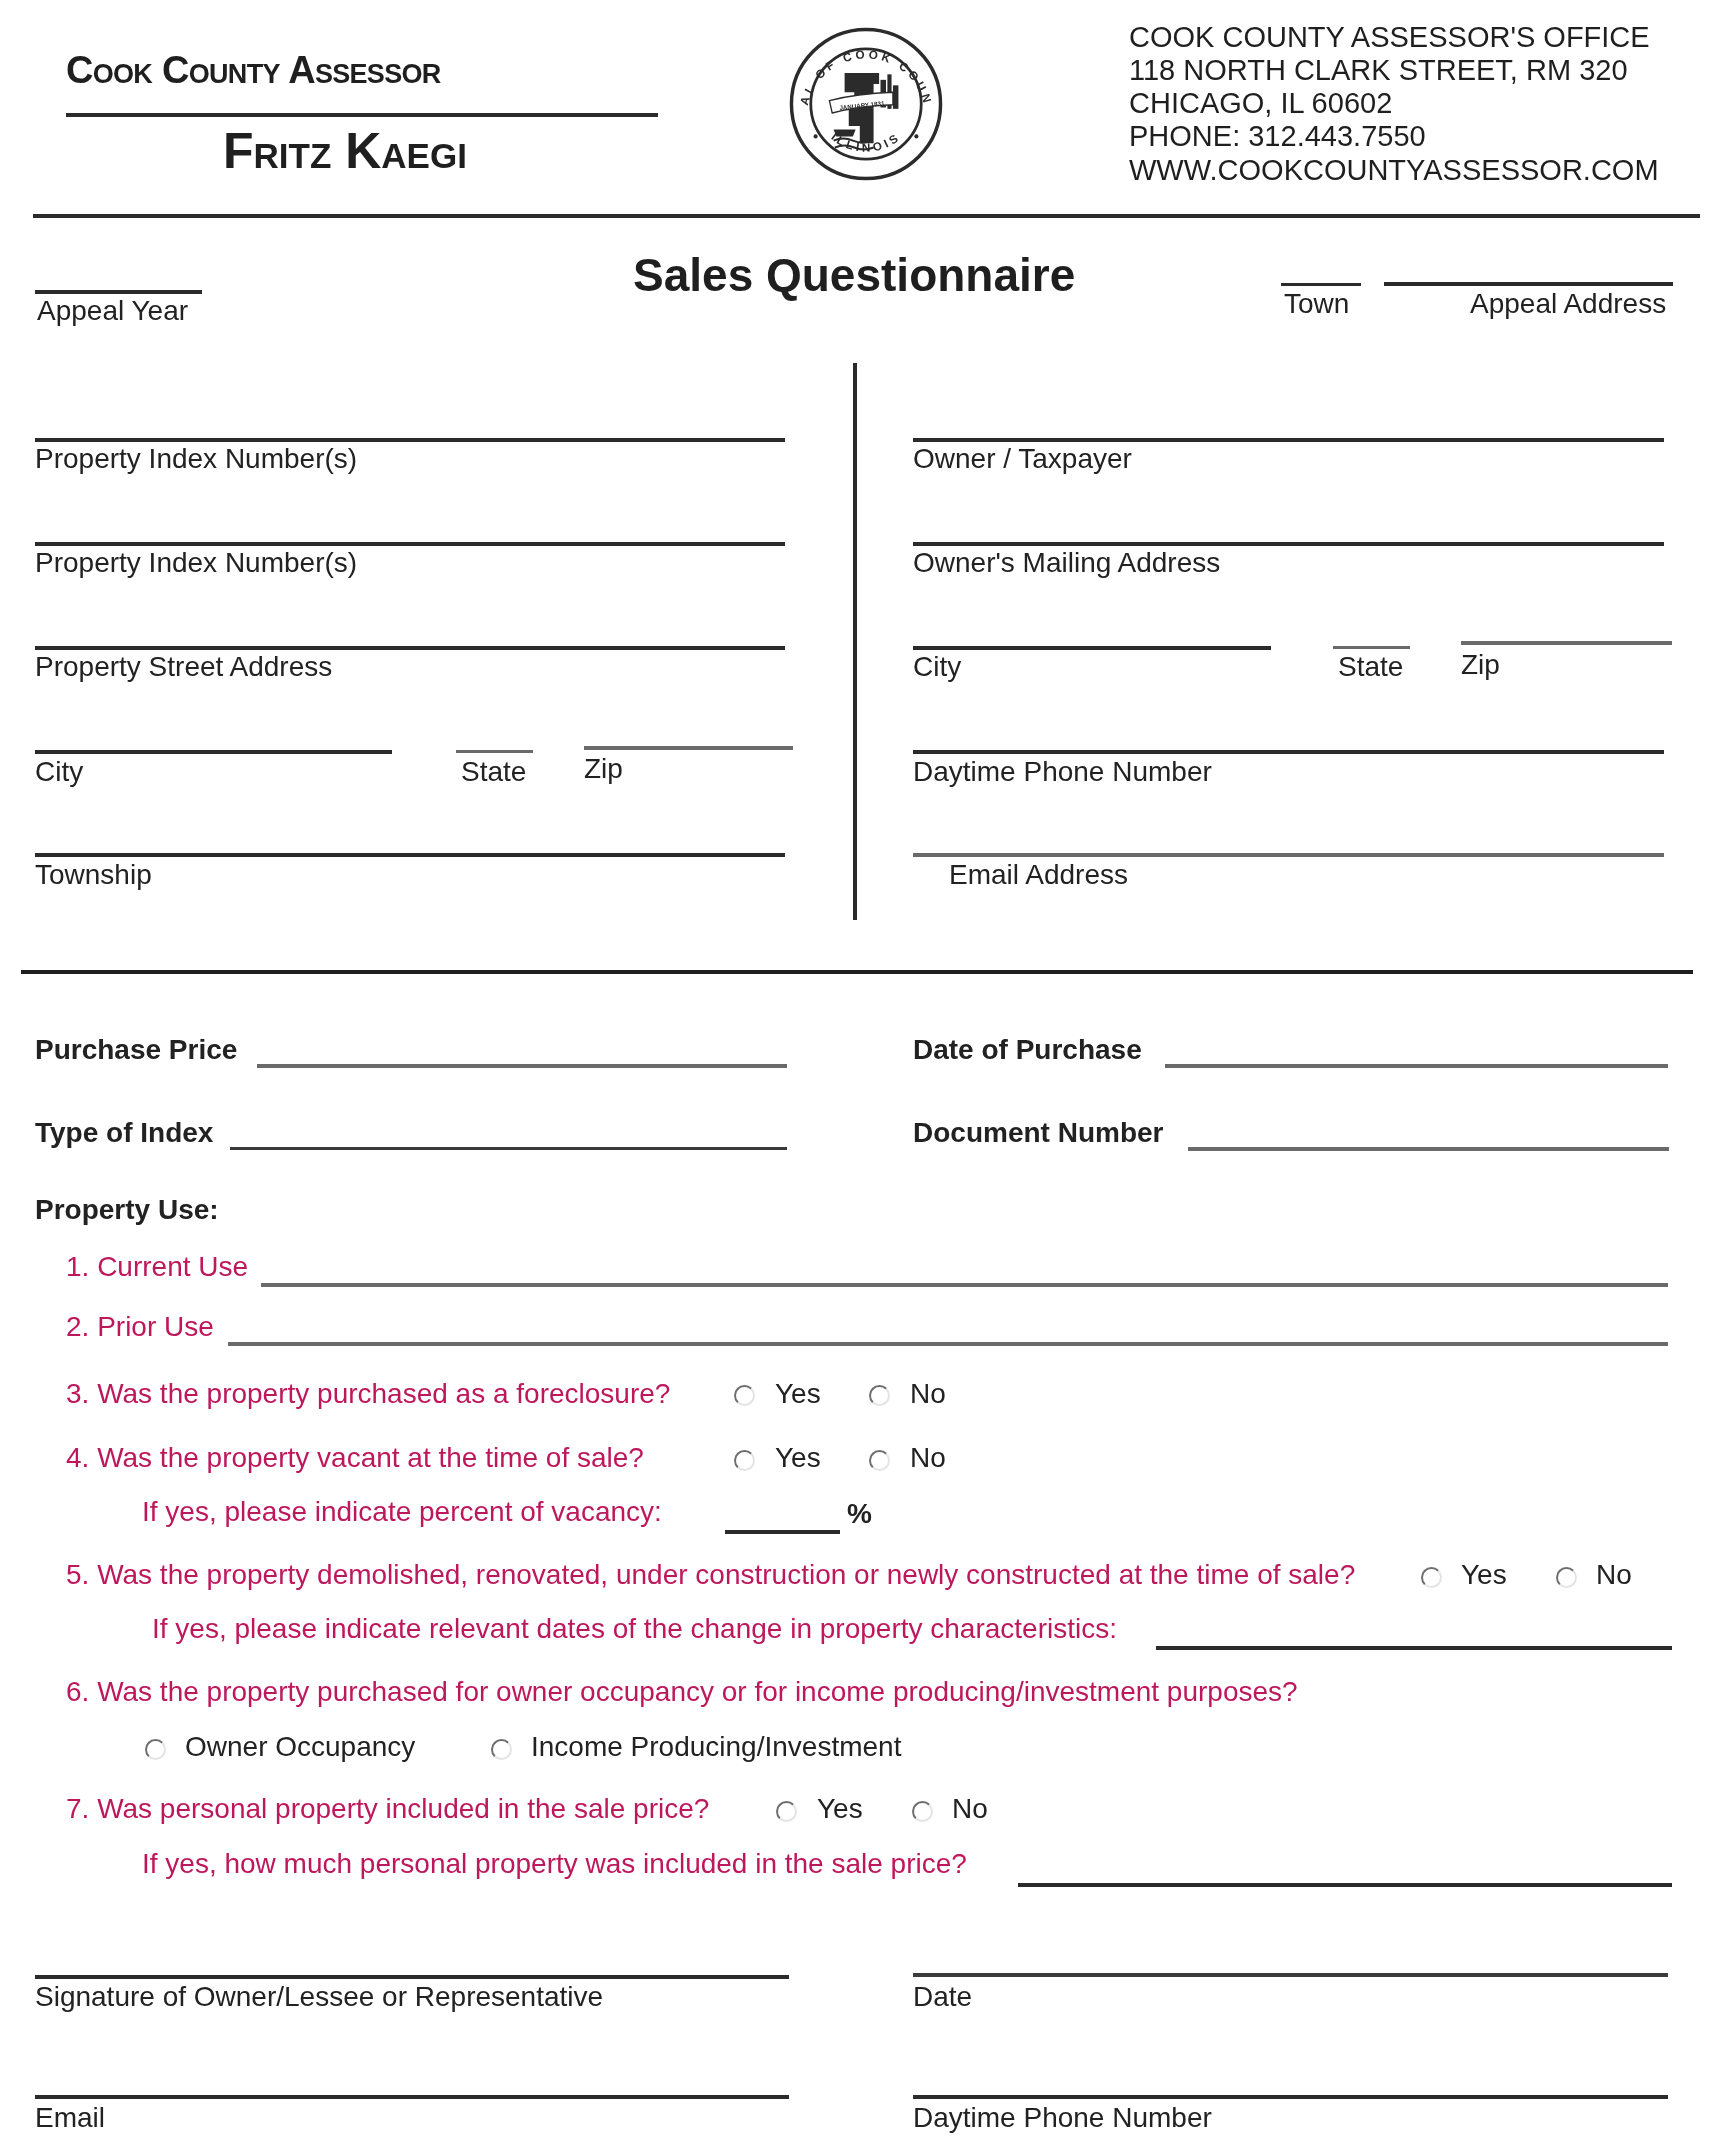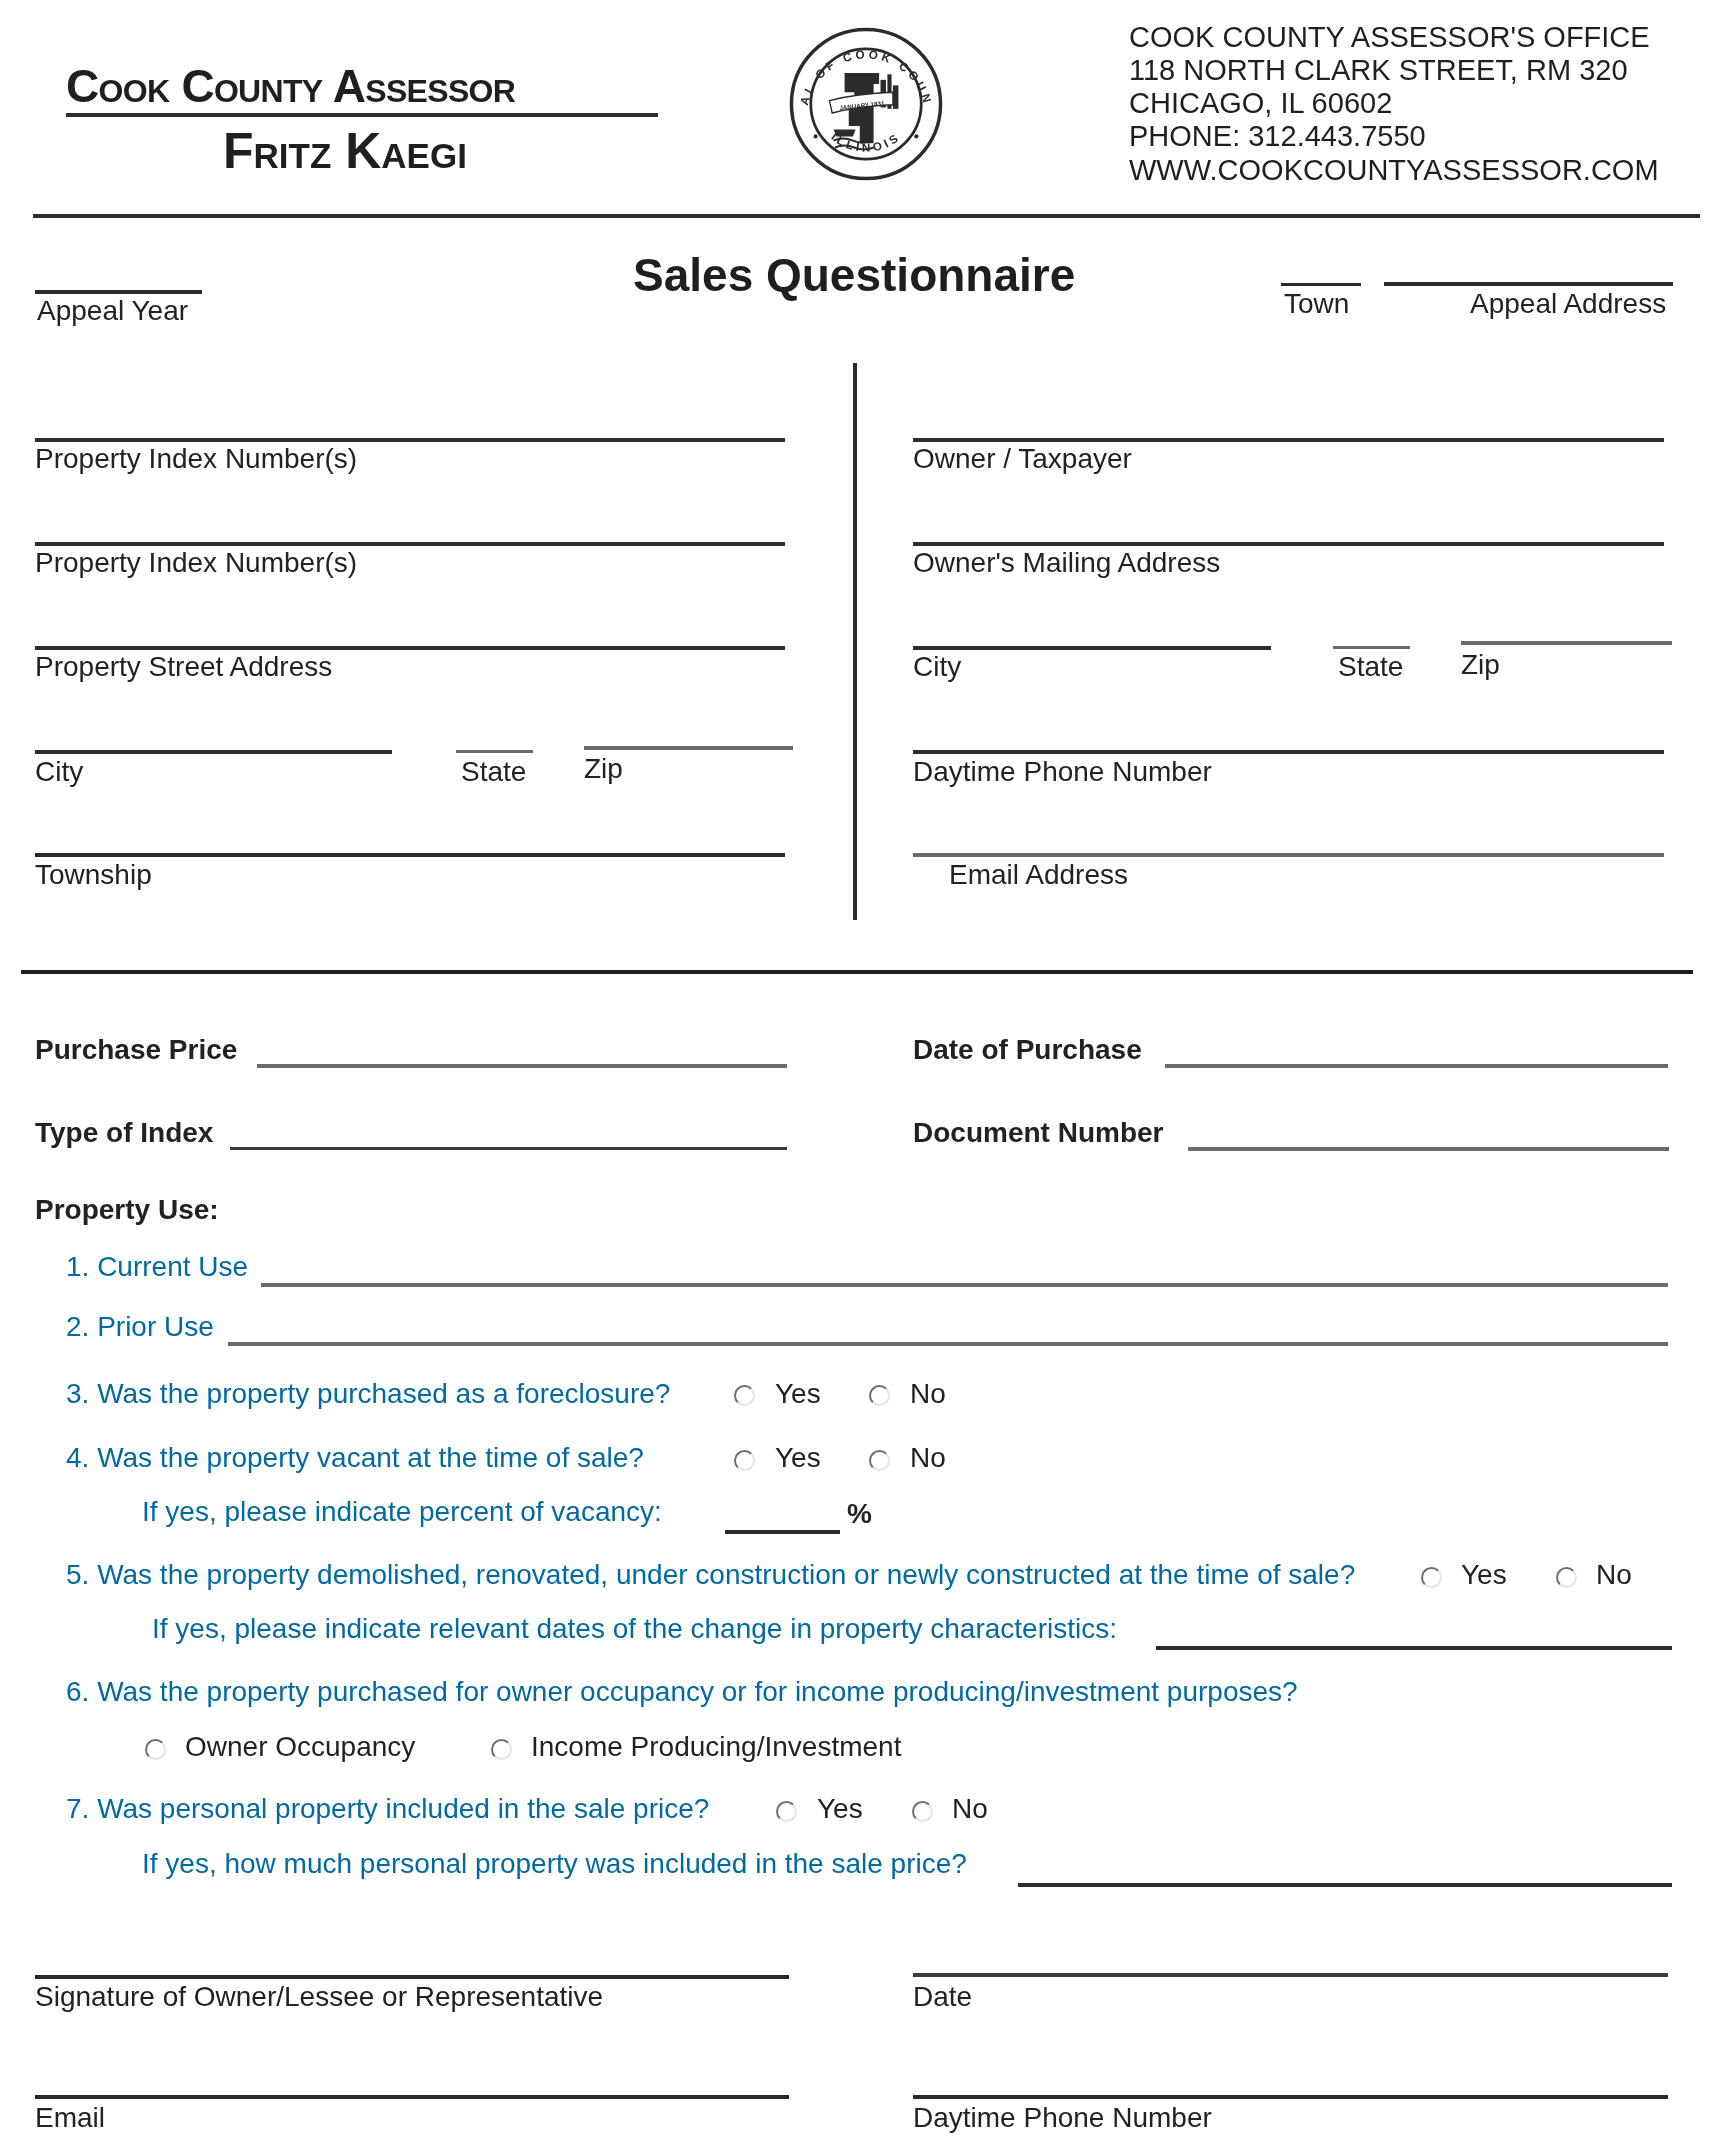--- a/index.html
+++ b/index.html
@@ -3,25 +3,25 @@
 <meta charset="utf-8">
 <style>
   html, body { margin: 0; padding: 0; background: #ffffff; }
   body { width: 1728px; height: 2140px; position: relative; overflow: hidden;
          font-family: "Liberation Sans", sans-serif; color: #1e1e1e; }
   .hline { position: absolute; background: #2b2b2b; height: 3.5px; }
   .hline.gray { background: #6a6a6a; }
   .hline.thin { height: 2.8px; }
   .lbl { position: absolute; font-size: 28px; line-height: 30px; white-space: nowrap; color: #222; }
   .lbl.bold { font-weight: bold; }
-  .q { position: absolute; font-size: 28px; line-height: 30px; white-space: nowrap; color: #0369a1; }
+  .q { position: absolute; font-size: 28px; line-height: 30px; white-space: nowrap; color: #be185d; }
 
   
-  .office-title { position: absolute; left: 66px; top: 43px; font-size: 46px; line-height: 55px;
-                  font-weight: bold; letter-spacing: -0.7px; color: #1f1f1f; font-variant: small-caps; margin-top: 16px; }
+  .office-title { position: absolute; left: 66px; top: 43px; font-size: 38px; line-height: 55px;
+                  font-weight: bold; letter-spacing: -0.7px; color: #1f1f1f; font-variant: small-caps; }
   .office-name { position: absolute; left: 223px; top: 124px; font-size: 50px; line-height: 55px;
                  font-weight: bold; color: #1f1f1f; font-variant: small-caps; }
   .addr-line { position: absolute; left: 1129px; font-size: 29px; line-height: 32px; white-space: nowrap; color: #1f1f1f; }
 
   .seal { position: absolute; left: 788px; top: 26px; width: 156px; height: 156px; }
 
   .title { position: absolute; left: 633px; top: 250px; font-size: 46px; line-height: 51px; font-weight: bold; color: #1f1f1f; }
 
   .vline { position: absolute; background: #2b2b2b; width: 3.5px; }
 

